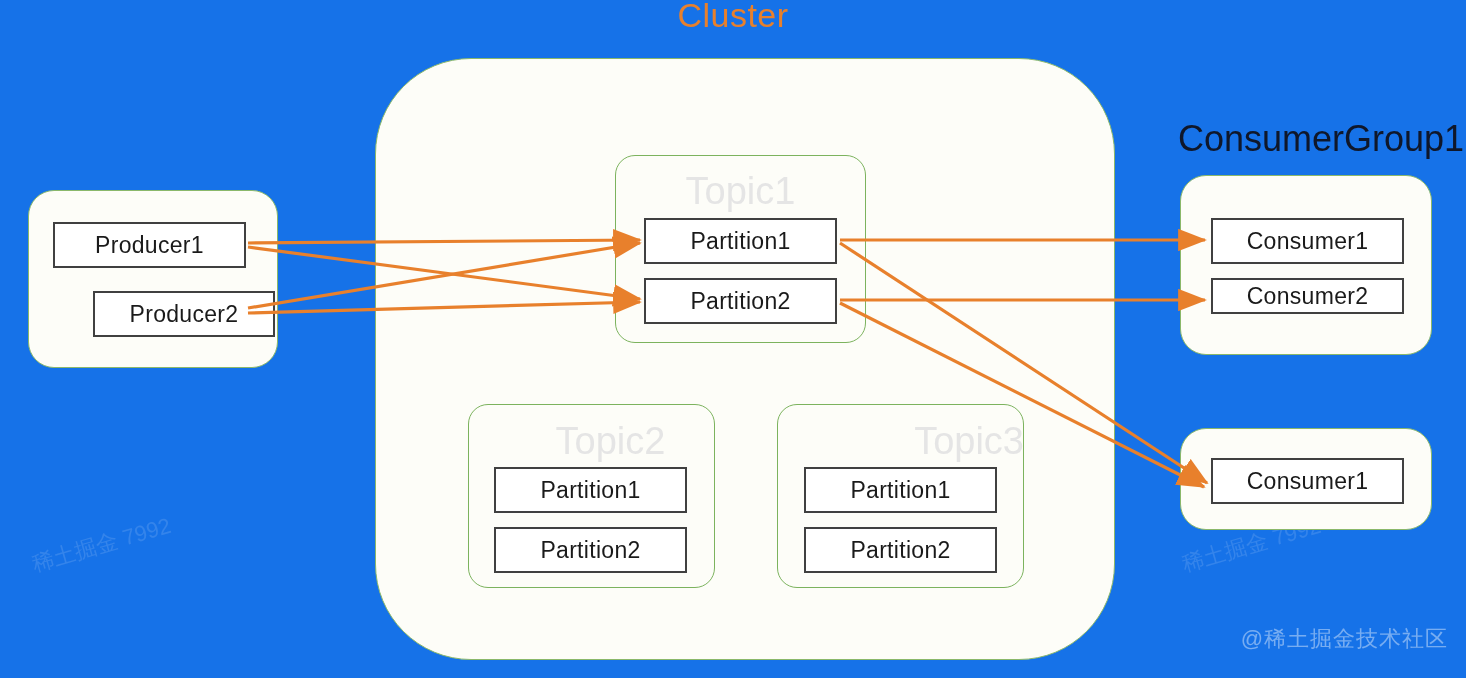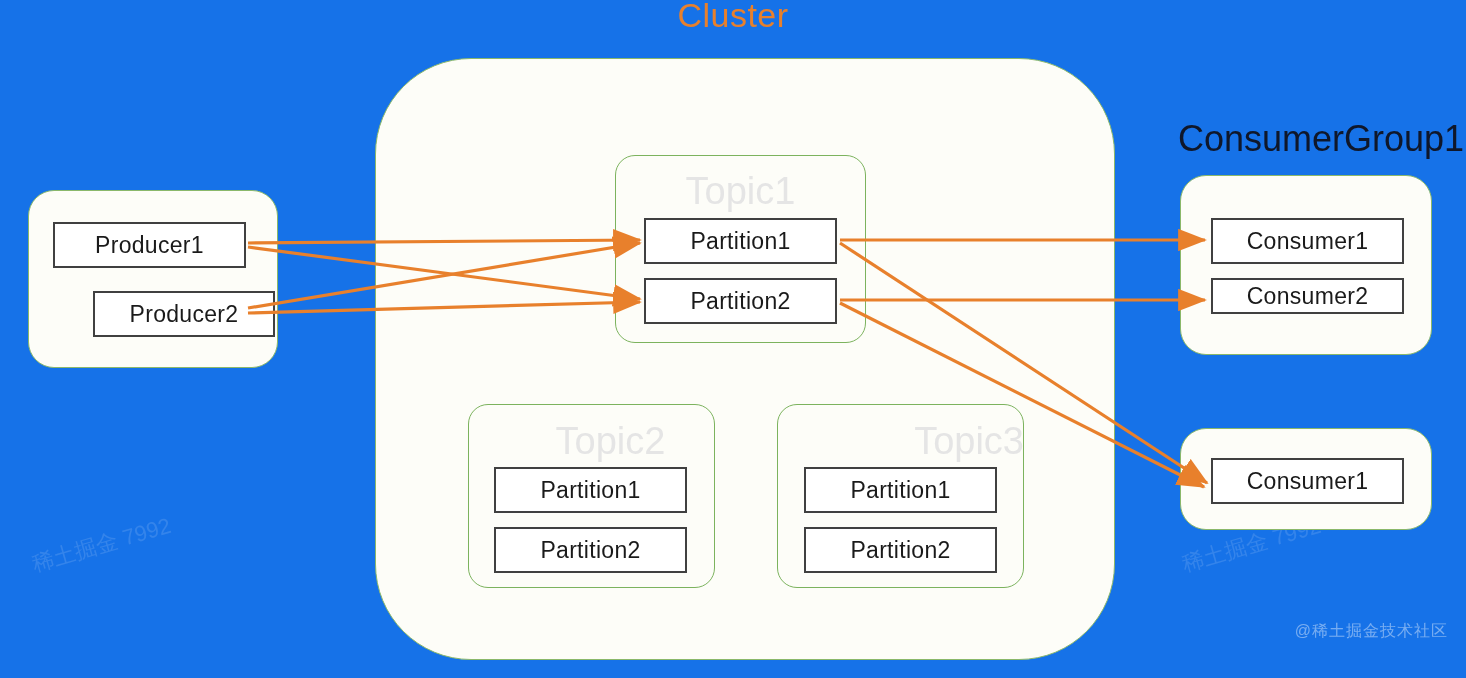--- a/index.html
+++ b/index.html
@@ -26,23 +26,23 @@
     transform: rotate(-16deg);
     white-space: nowrap;
     pointer-events: none;
     user-select: none;
   }
   .wm.dark { color: rgba(120,120,120,0.075); }
 
   .corner-wm {
     position: absolute;
     right: 18px;
-    bottom: 36px;
+    bottom: 24px;
     color: rgba(255,255,255,0.42);
-    font-size: 16px;
+    font-size: 22px;
     letter-spacing: 1px;
     white-space: nowrap;
   }
 
   
   .cluster-title {
     position: absolute;
     left: 0;
     top: -4px;
     width: 1466px;

